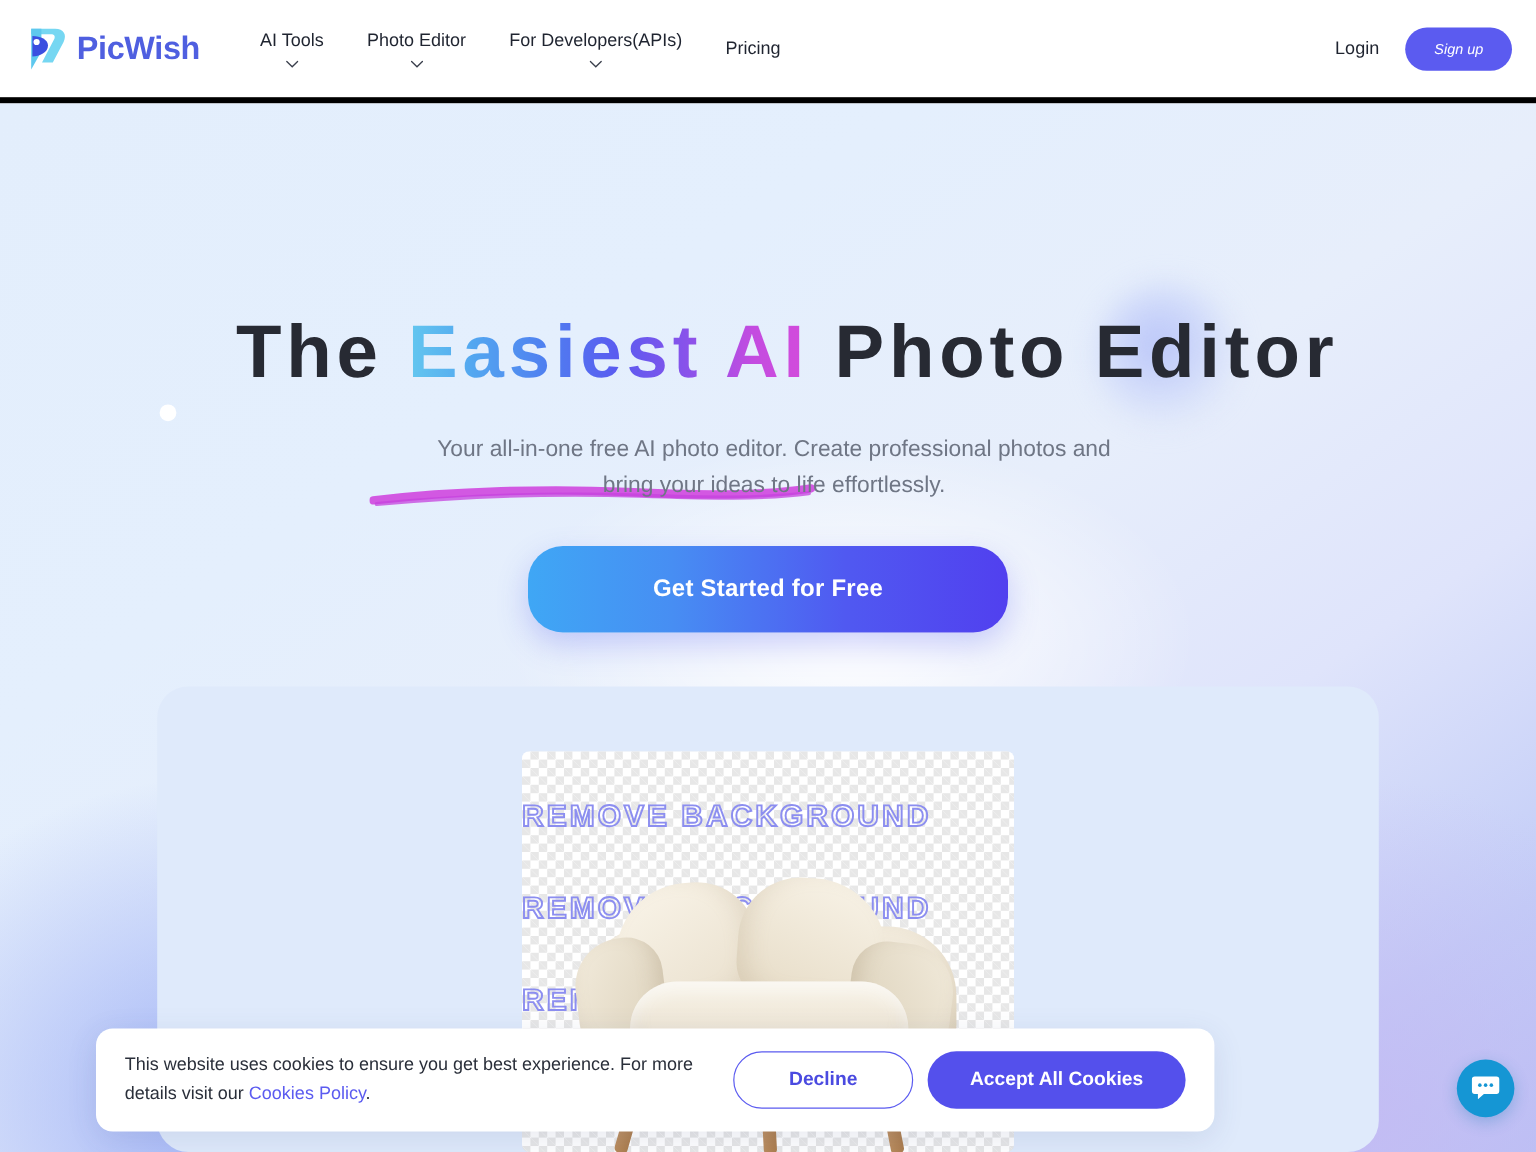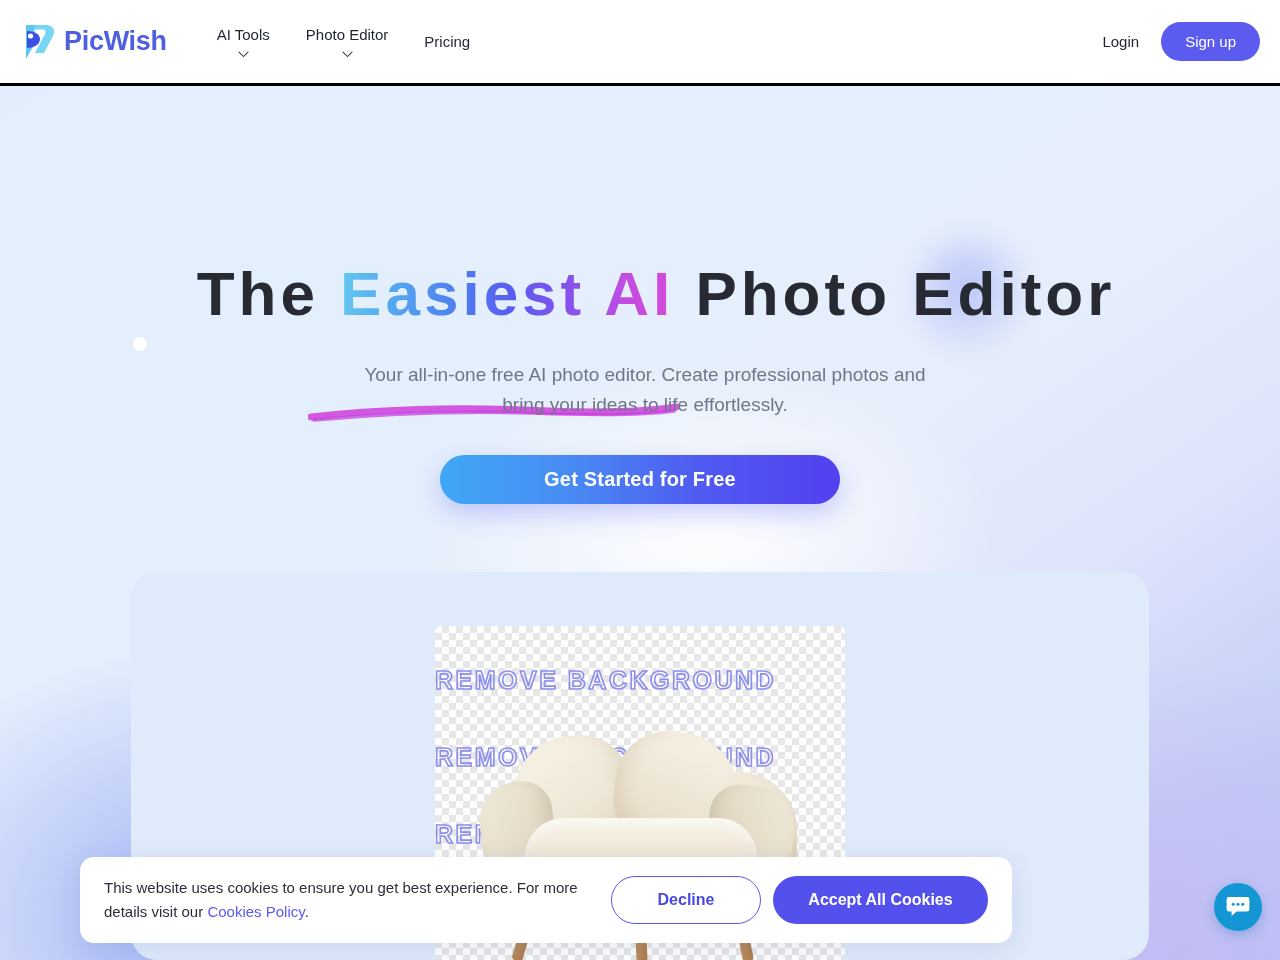--- a/index.html
+++ b/index.html
@@ -78,21 +78,21 @@
 
   
   .header {
     position: absolute;
     left: 0; top: 0;
     width: 1280px; height: 86px;
     background: #ffffff;
     display: flex;
     align-items: center;
     z-index: 40;
-    border-bottom: 3px solid #000000;
+    border-bottom: 5px solid #000000;
   }
   .logo-wrap {
     display: flex;
     align-items: center;
     margin-left: 20px;
     gap: 8px;
     cursor: pointer;
   }
   .logo-mark { width: 36px; height: 38px; display: block; }
   .logo-text {
@@ -136,26 +136,27 @@
   }
   .login-link {
     font-size: 15px;
     color: #1f2430;
     cursor: pointer;
     margin-left: 37px;
   }
   .signup-btn {
     background: #5b5bf0;
     color: #ffffff;
-    font-size: 15px;
+    font-size: 12px;
     border: none;
     border-radius: 22px;
     padding: 11px 24px;
     cursor: pointer;
     font-family: "Liberation Sans", sans-serif;
+    font-style: italic;
   }
 
   
   .hero-inner {
     position: absolute;
     left: 0; top: 86px;
     width: 1280px;
     z-index: 10;
   }
   .hero-title {
@@ -199,21 +200,21 @@
     text-align: center;
     font-size: 19px;
     line-height: 30px;
     color: #6f7685;
   }
   .hero-sub span { display: block; }
 
   .cta-btn {
     position: absolute;
     left: 440px; top: 369px;
-    width: 400px; height: 49px;
+    width: 400px; height: 72px;
     border: none;
     border-radius: 29px;
     background: linear-gradient(90deg, #3fa7f5 0%, #478ef3 30%, #5059f1 66%, #5140ef 100%);
     color: #ffffff;
     font-size: 20px;
     font-weight: 700;
     letter-spacing: 0.2px;
     cursor: pointer;
     box-shadow: 0 10px 26px rgba(78,90,240,0.28);
     font-family: "Liberation Sans", sans-serif;
@@ -441,20 +442,28 @@
       </div>
       <div class="nav-item">
         <span>Photo Editor</span>
         <span class="chev">
           <svg viewBox="0 0 11 7">
               <path d="M1 1.2 L5.5 5.6 L10 1.2" fill="none" stroke="#3a3f4c" stroke-width="1.1" stroke-linecap="round"></path>
             </svg>
         </span>
       </div>
       <div class="nav-item">
+        <span>For Developers(APIs)</span>
+        <span class="chev">
+          <svg viewBox="0 0 11 7">
+              <path d="M1 1.2 L5.5 5.6 L10 1.2" fill="none" stroke="#3a3f4c" stroke-width="1.1" stroke-linecap="round"></path>
+            </svg>
+        </span>
+      </div>
+      <div class="nav-item">
         <span>Pricing</span>
       </div>
     </div>
 
     <div class="header-right">
       <span class="login-link">Login</span>
       <button class="signup-btn">Sign up</button>
     </div>
   </div>
 

